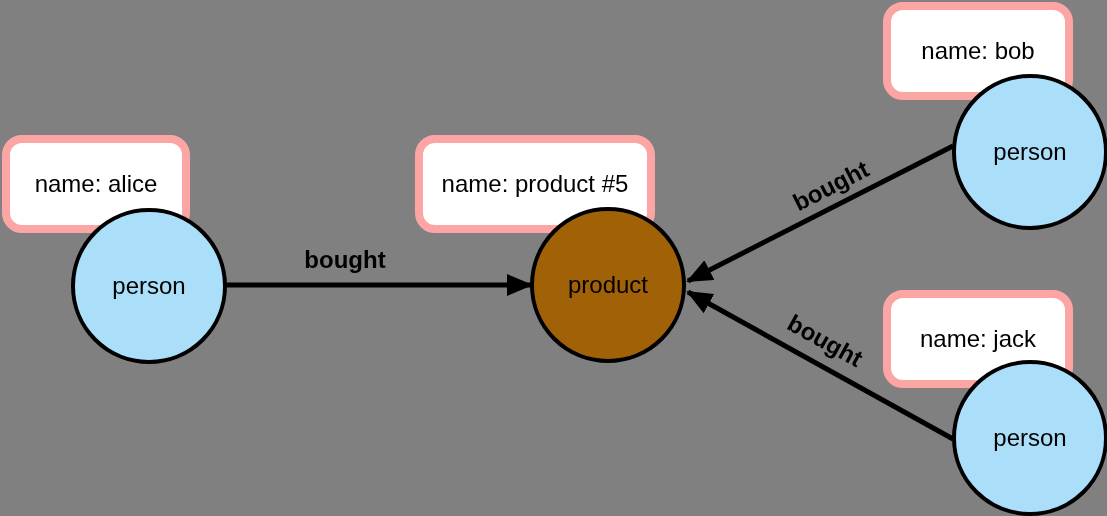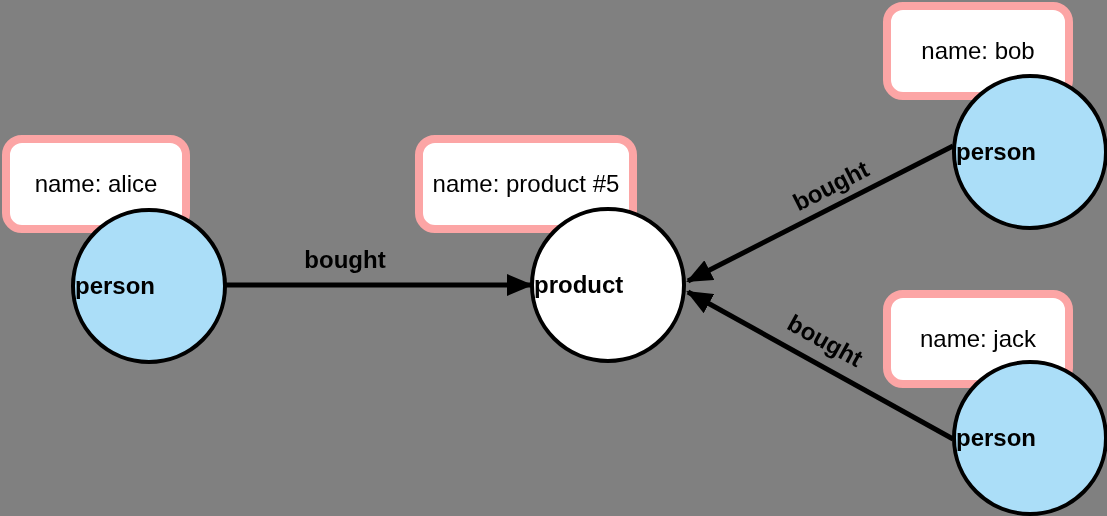--- a/index.html
+++ b/index.html
@@ -30,34 +30,34 @@
     z-index: 2;
     white-space: nowrap;
   }
   .node {
     position: absolute;
     border: 4px solid #000;
     border-radius: 50%;
     box-sizing: border-box;
     display: flex;
     align-items: center;
+    justify-content: center;
     font-size: 24px;
     z-index: 3;
     white-space: nowrap;
-    font-weight: bold;
   }
   .edge-label {
     position: absolute;
     font-size: 24px;
     font-weight: bold;
     z-index: 2;
     white-space: nowrap;
   }
   .box-alice   { left: 2px;   top: 135px; width: 188px; height: 98px; justify-content: center; }
-  .box-product { left: 415px; top: 135px; width: 222px; height: 98px; }
+  .box-product { left: 415px; top: 135px; width: 240px; height: 98px; }
   .box-bob     { left: 883px; top: 2px;   width: 190px; height: 98px; }
   .box-jack    { left: 883px; top: 290px; width: 190px; height: 98px; }
 
   .node-alice   { left: 71px;  top: 208px; width: 156px; height: 156px; background: #ABDEF8; }
   .node-product { left: 530px; top: 207px; width: 156px; height: 156px; background: #9ABB57; }
   .node-bob     { left: 952px; top: 74px;  width: 156px; height: 156px; background: #ABDEF8; }
   .node-jack    { left: 952px; top: 360px; width: 156px; height: 156px; background: #ABDEF8; }
 
   .label-edge-1 { left: 345px; top: 260px; transform: translate(-50%,-50%); }
   .label-edge-2 { left: 831px; top: 186px; transform: translate(-50%,-50%) rotate(-27deg); }
@@ -88,21 +88,21 @@
   <div class="prop-box box-bob">
     <span>name: bob</span>
   </div>
   <div class="prop-box box-jack">
     <span>name: jack</span>
   </div>
 
   <div class="node node-alice" style="background-color: rgb(171, 222, 248);">
     <span>person</span>
   </div>
-  <div class="node node-product" style="background-color: #ffffff;">
+  <div class="node node-product" style="background-color: #a16207;">
     <span>product</span>
   </div>
   <div class="node node-bob" style="background-color: rgb(171, 222, 248);">
     <span>person</span>
   </div>
   <div class="node node-jack" style="background-color: rgb(171, 222, 248);">
     <span>person</span>
   </div>
 
   <div class="edge-label label-edge-1">bought</div>

